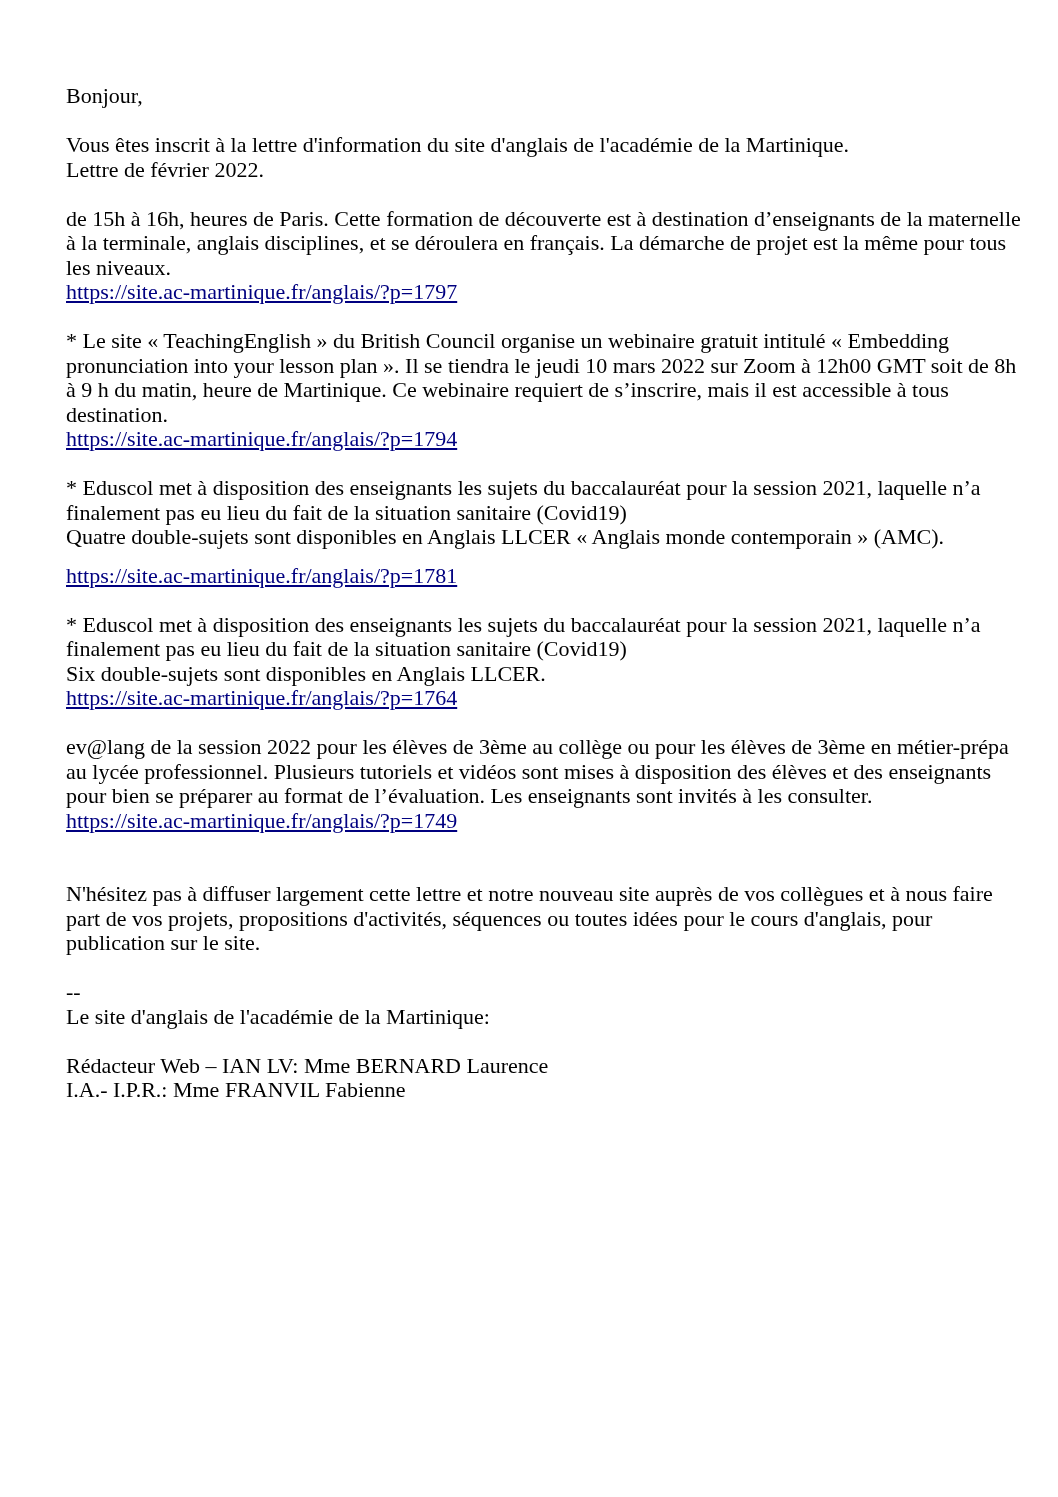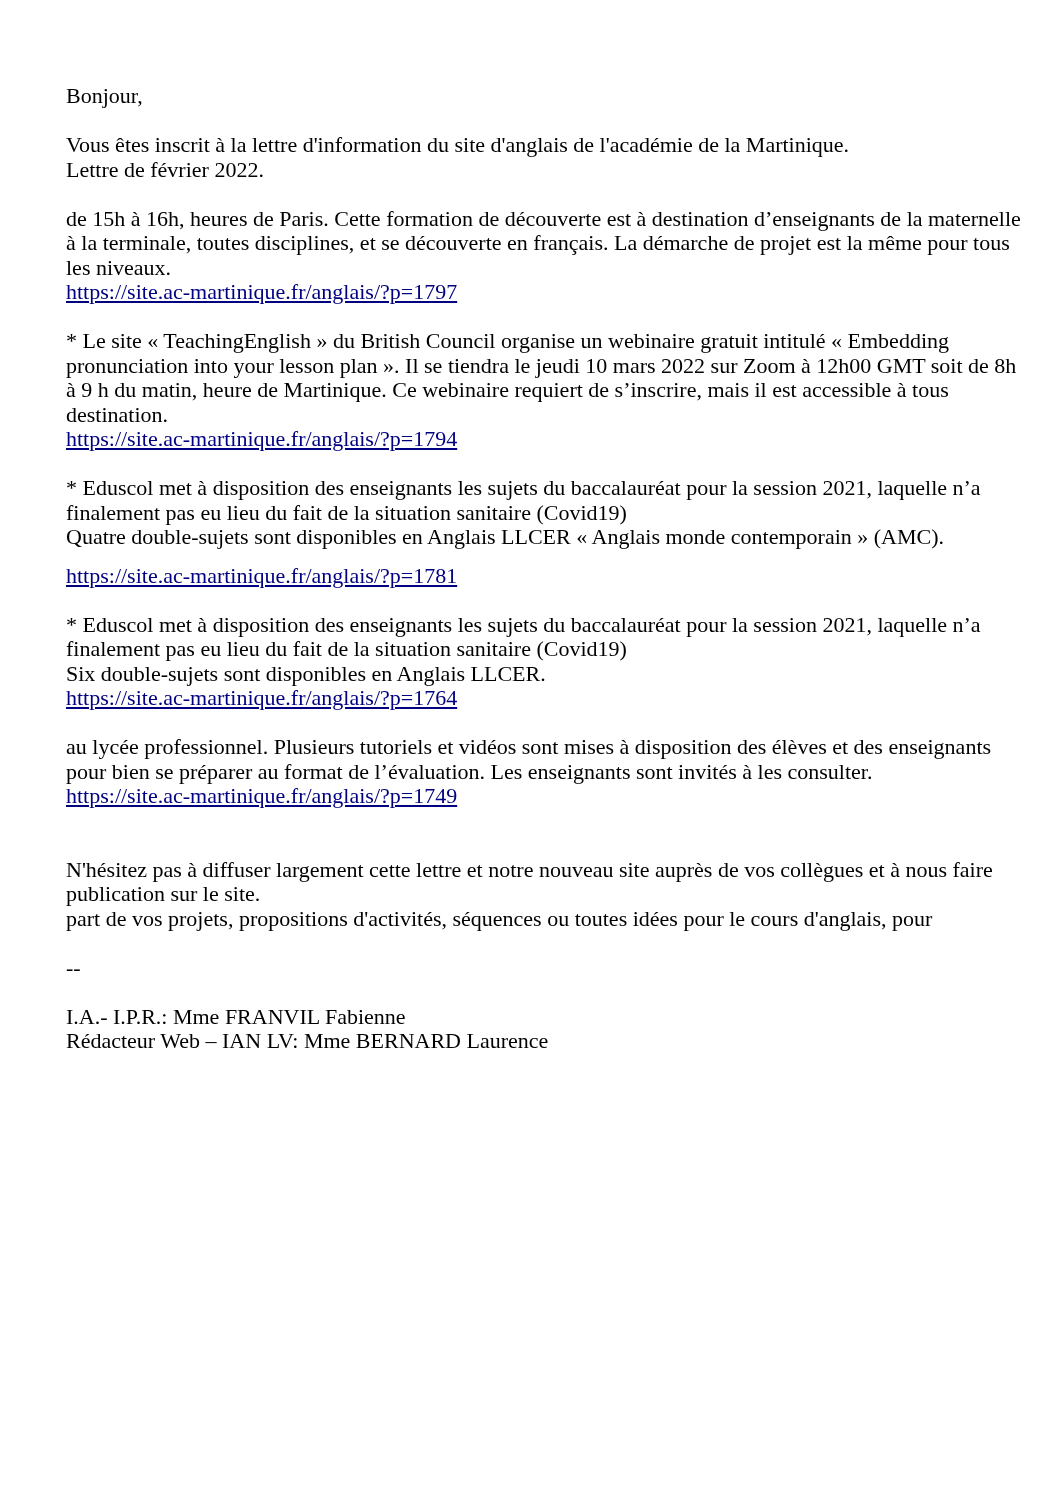--- a/index.html
+++ b/index.html
@@ -41,48 +41,50 @@
 <body>
 
 <div class="page">
   <div id="email-body">
       <div class="line">Bonjour,</div>
       <div class="line blank"></div>
       <div class="line">Vous êtes inscrit à la lettre d'information du site d'anglais de l'académie de la Martinique.</div>
       <div class="line">Lettre de février 2022.</div>
       <div class="line blank"></div>
       <div class="line">de 15h à 16h, heures de Paris. Cette formation de découverte est à destination d’enseignants de la maternelle</div>
-      <div class="line">à la terminale, toutes disciplines, et se découverte en français. La démarche de projet est la même pour tous</div>
+      <div class="line">à la terminale, anglais disciplines, et se déroulera en français. La démarche de projet est la même pour tous</div>
       <div class="line">les niveaux.</div>
       <div class="line"><a class="link" href="#">https://site.ac-martinique.fr/anglais/?p=1797</a></div>
       <div class="line blank"></div>
       <div class="line">* Le site « TeachingEnglish » du British Council organise un webinaire gratuit intitulé « Embedding</div>
       <div class="line">pronunciation into your lesson plan ». Il se tiendra le jeudi 10 mars 2022 sur Zoom à 12h00 GMT soit de 8h</div>
       <div class="line">à 9 h du matin, heure de Martinique. Ce webinaire requiert de s’inscrire, mais il est accessible à tous</div>
       <div class="line">destination.</div>
       <div class="line"><a class="link" href="#">https://site.ac-martinique.fr/anglais/?p=1794</a></div>
       <div class="line blank"></div>
       <div class="line">* Eduscol met à disposition des enseignants les sujets du baccalauréat pour la session 2021, laquelle n’a</div>
       <div class="line">finalement pas eu lieu du fait de la situation sanitaire (Covid19)</div>
       <div class="line">Quatre double-sujets sont disponibles en Anglais LLCER « Anglais monde contemporain » (AMC).</div>
       <div class="line blank-small"></div>
       <div class="line"><a class="link" href="#">https://site.ac-martinique.fr/anglais/?p=1781</a></div>
       <div class="line blank"></div>
       <div class="line">* Eduscol met à disposition des enseignants les sujets du baccalauréat pour la session 2021, laquelle n’a</div>
       <div class="line">finalement pas eu lieu du fait de la situation sanitaire (Covid19)</div>
       <div class="line">Six double-sujets sont disponibles en Anglais LLCER.</div>
       <div class="line"><a class="link" href="#">https://site.ac-martinique.fr/anglais/?p=1764</a></div>
       <div class="line blank"></div>
+      <div class="line">ev@lang de la session 2022 pour les élèves de 3ème au collège ou pour les élèves de 3ème en métier-prépa</div>
       <div class="line">au lycée professionnel. Plusieurs tutoriels et vidéos sont mises à disposition des élèves et des enseignants</div>
       <div class="line">pour bien se préparer au format de l’évaluation. Les enseignants sont invités à les consulter.</div>
       <div class="line"><a class="link" href="#">https://site.ac-martinique.fr/anglais/?p=1749</a></div>
       <div class="line blank"></div>
       <div class="line blank"></div>
       <div class="line">N'hésitez pas à diffuser largement cette lettre et notre nouveau site auprès de vos collègues et à nous faire</div>
+      <div class="line">part de vos projets, propositions d'activités, séquences ou toutes idées pour le cours d'anglais, pour</div>
       <div class="line">publication sur le site.</div>
-      <div class="line">part de vos projets, propositions d'activités, séquences ou toutes idées pour le cours d'anglais, pour</div>
       <div class="line blank"></div>
       <div class="line">--</div>
+      <div class="line">Le site d'anglais de l'académie de la Martinique:</div>
       <div class="line blank"></div>
+      <div class="line">Rédacteur Web – IAN LV: Mme BERNARD Laurence</div>
       <div class="line">I.A.- I.P.R.: Mme FRANVIL Fabienne</div>
-      <div class="line">Rédacteur Web – IAN LV: Mme BERNARD Laurence</div>
     </div>
 </div>
 
 </body></html>

